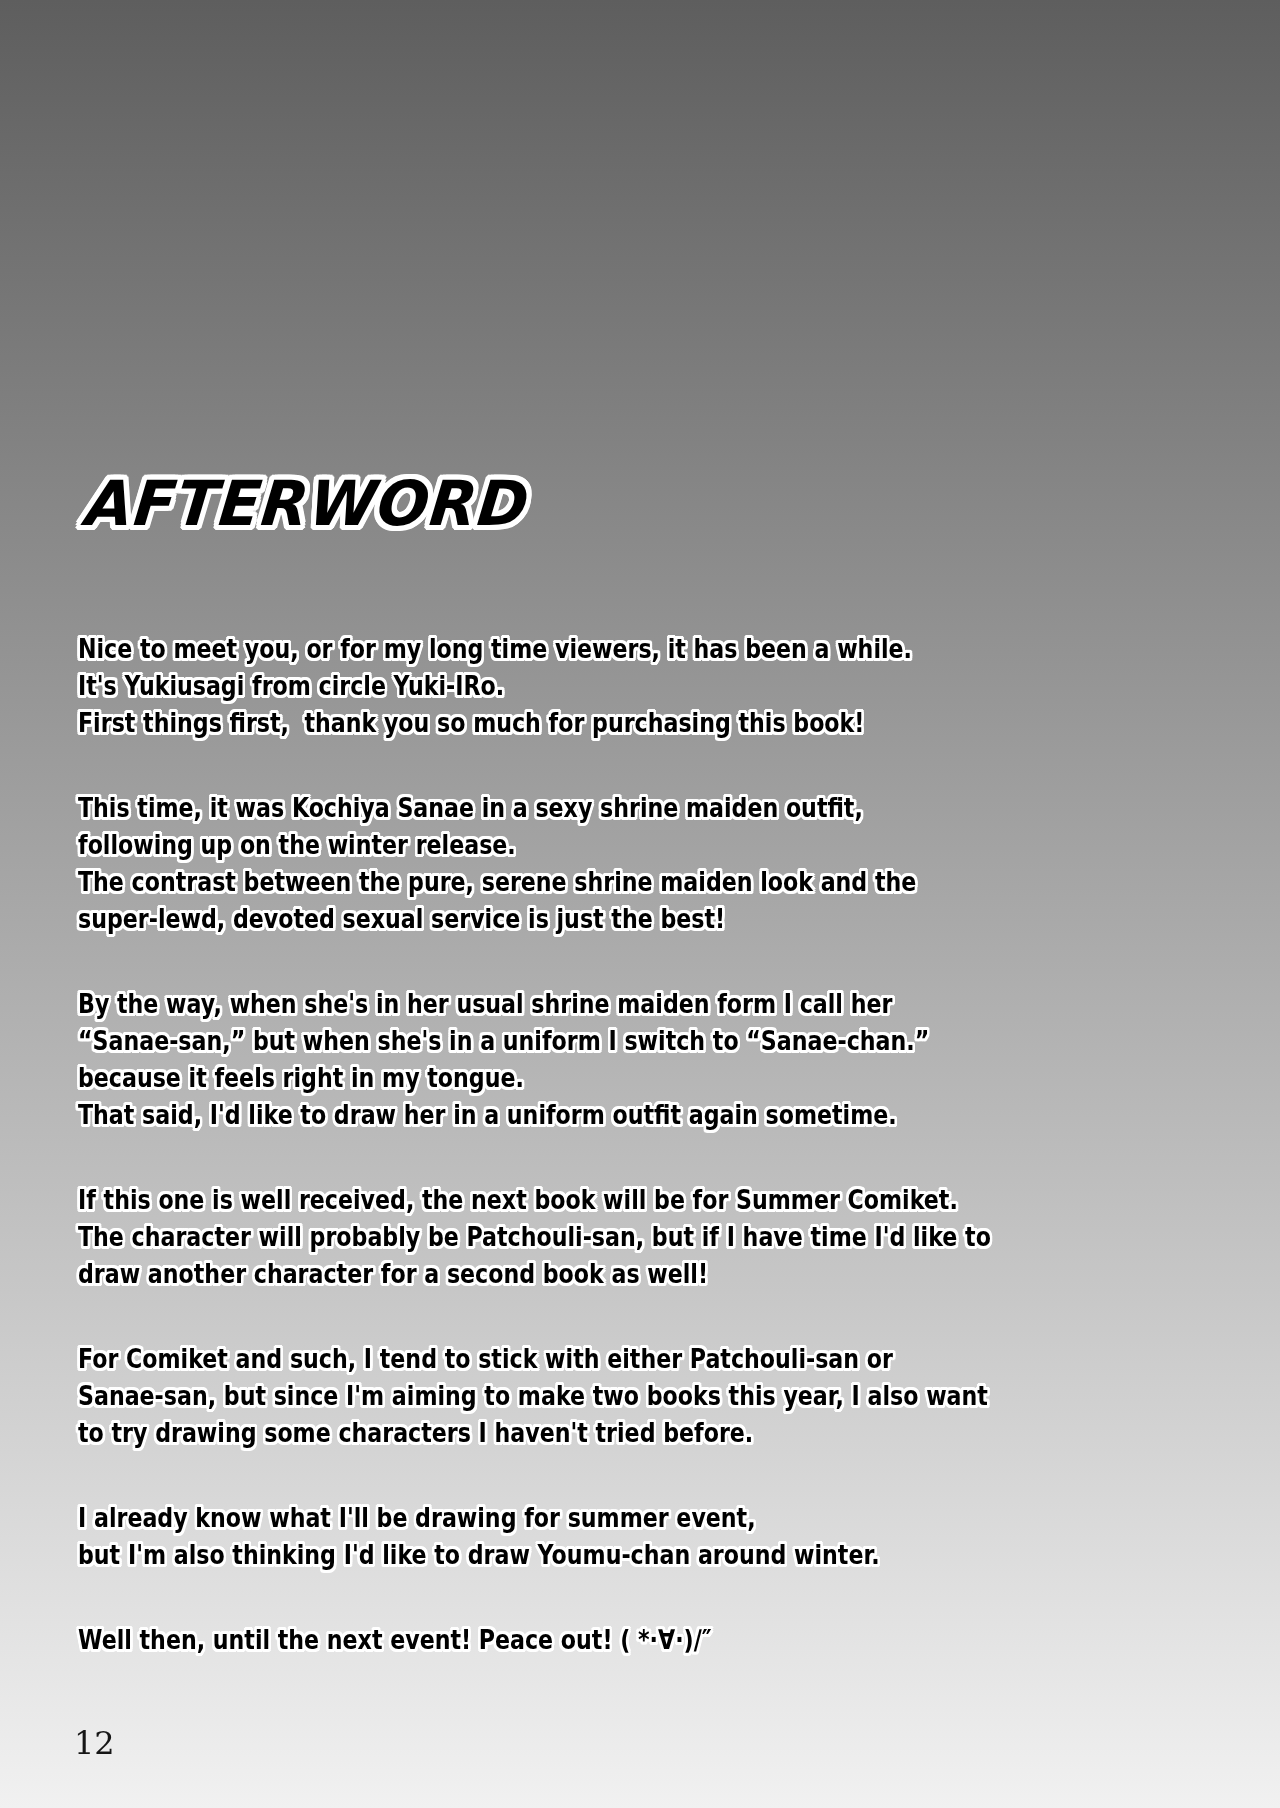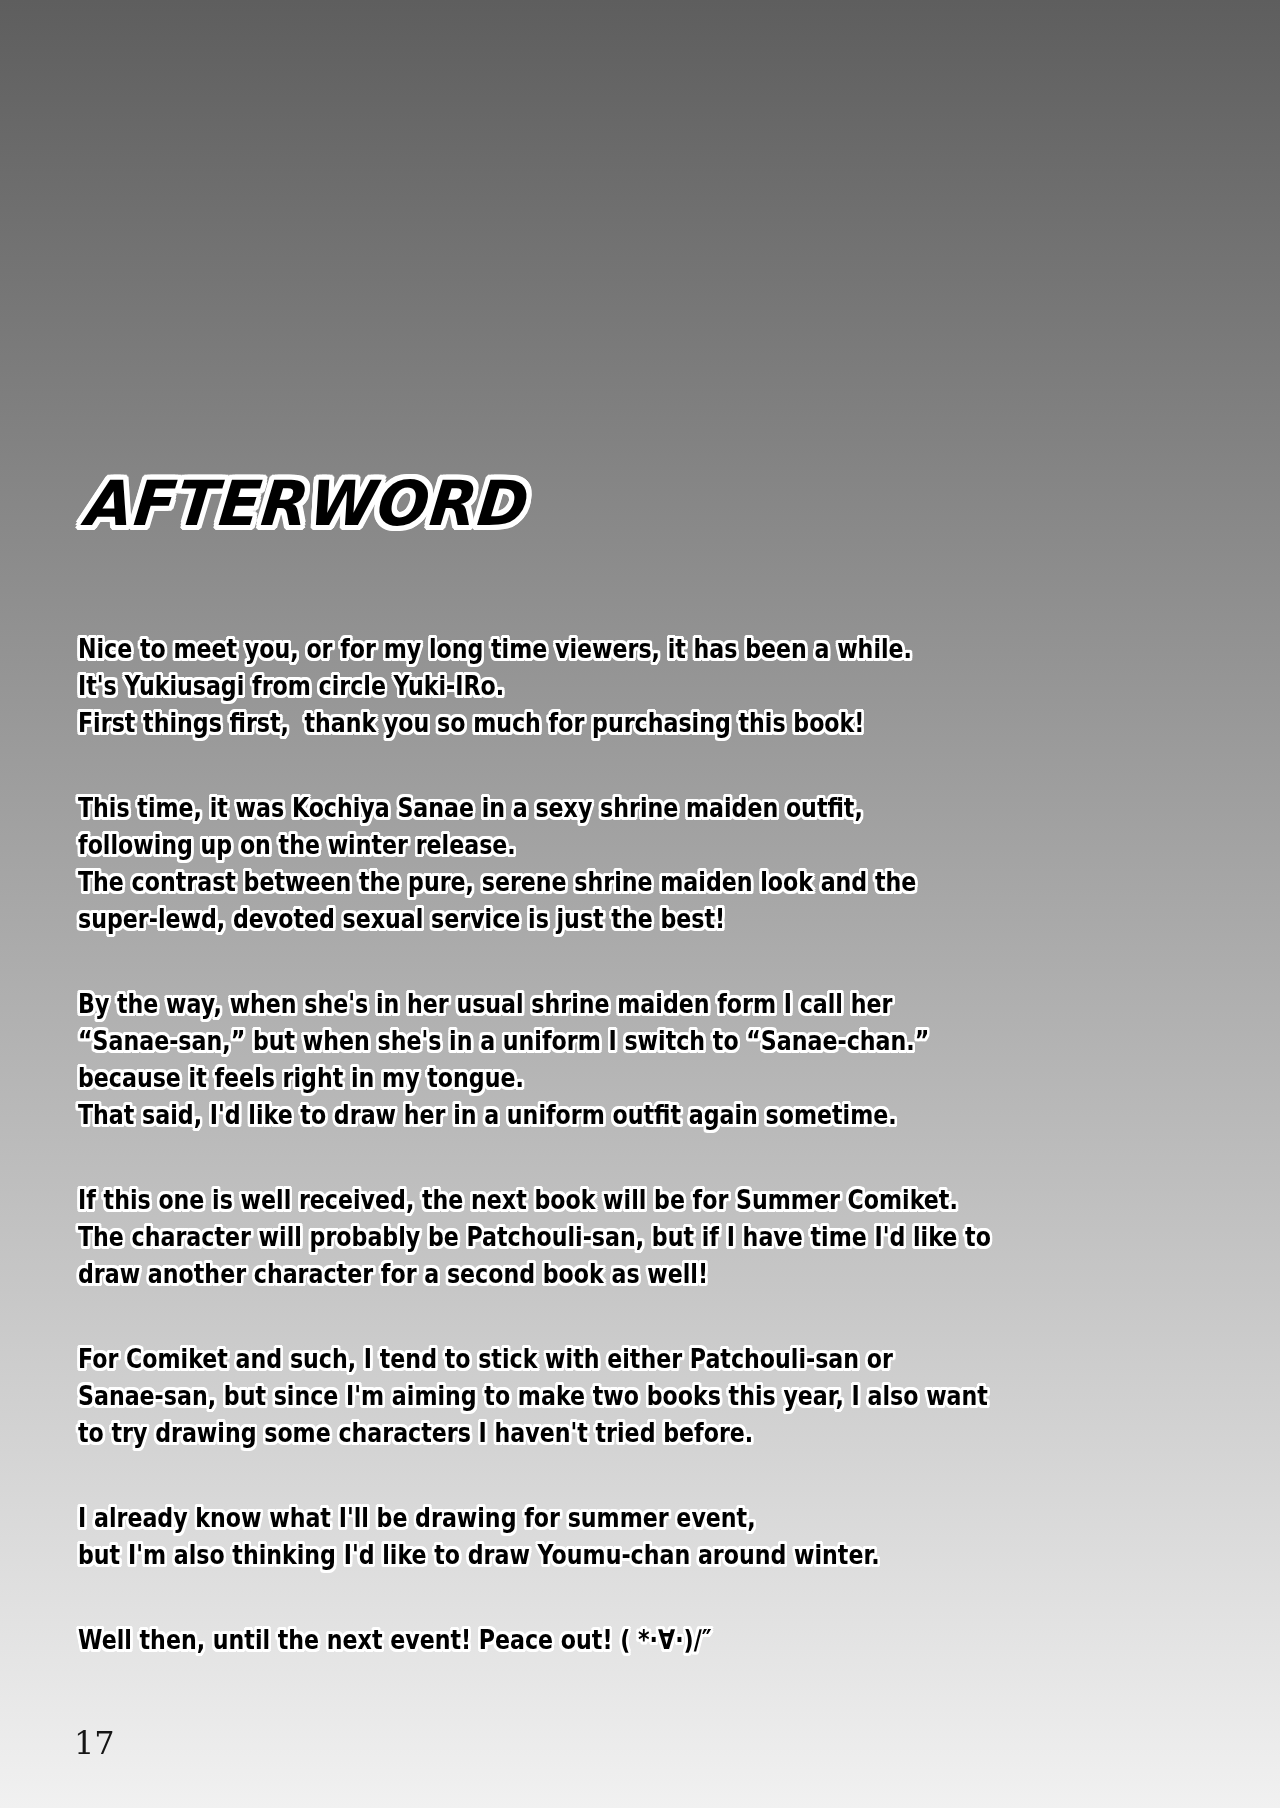--- a/index.html
+++ b/index.html
@@ -129,15 +129,15 @@
       <div class="line outlined">I already know what I'll be drawing for summer event,</div>
       <div class="line outlined">but I'm also thinking I'd like to draw Youmu-chan around winter.</div>
     </div>
 
     <div class="para">
       <div class="line outlined">Well then, until the next event! Peace out! ( *·∀·)∕″</div>
     </div>
 
   </div>
 
-  <div class="pagenum">17</div>
+  <div class="pagenum">12</div>
 
 </div>
 
 </body></html>

